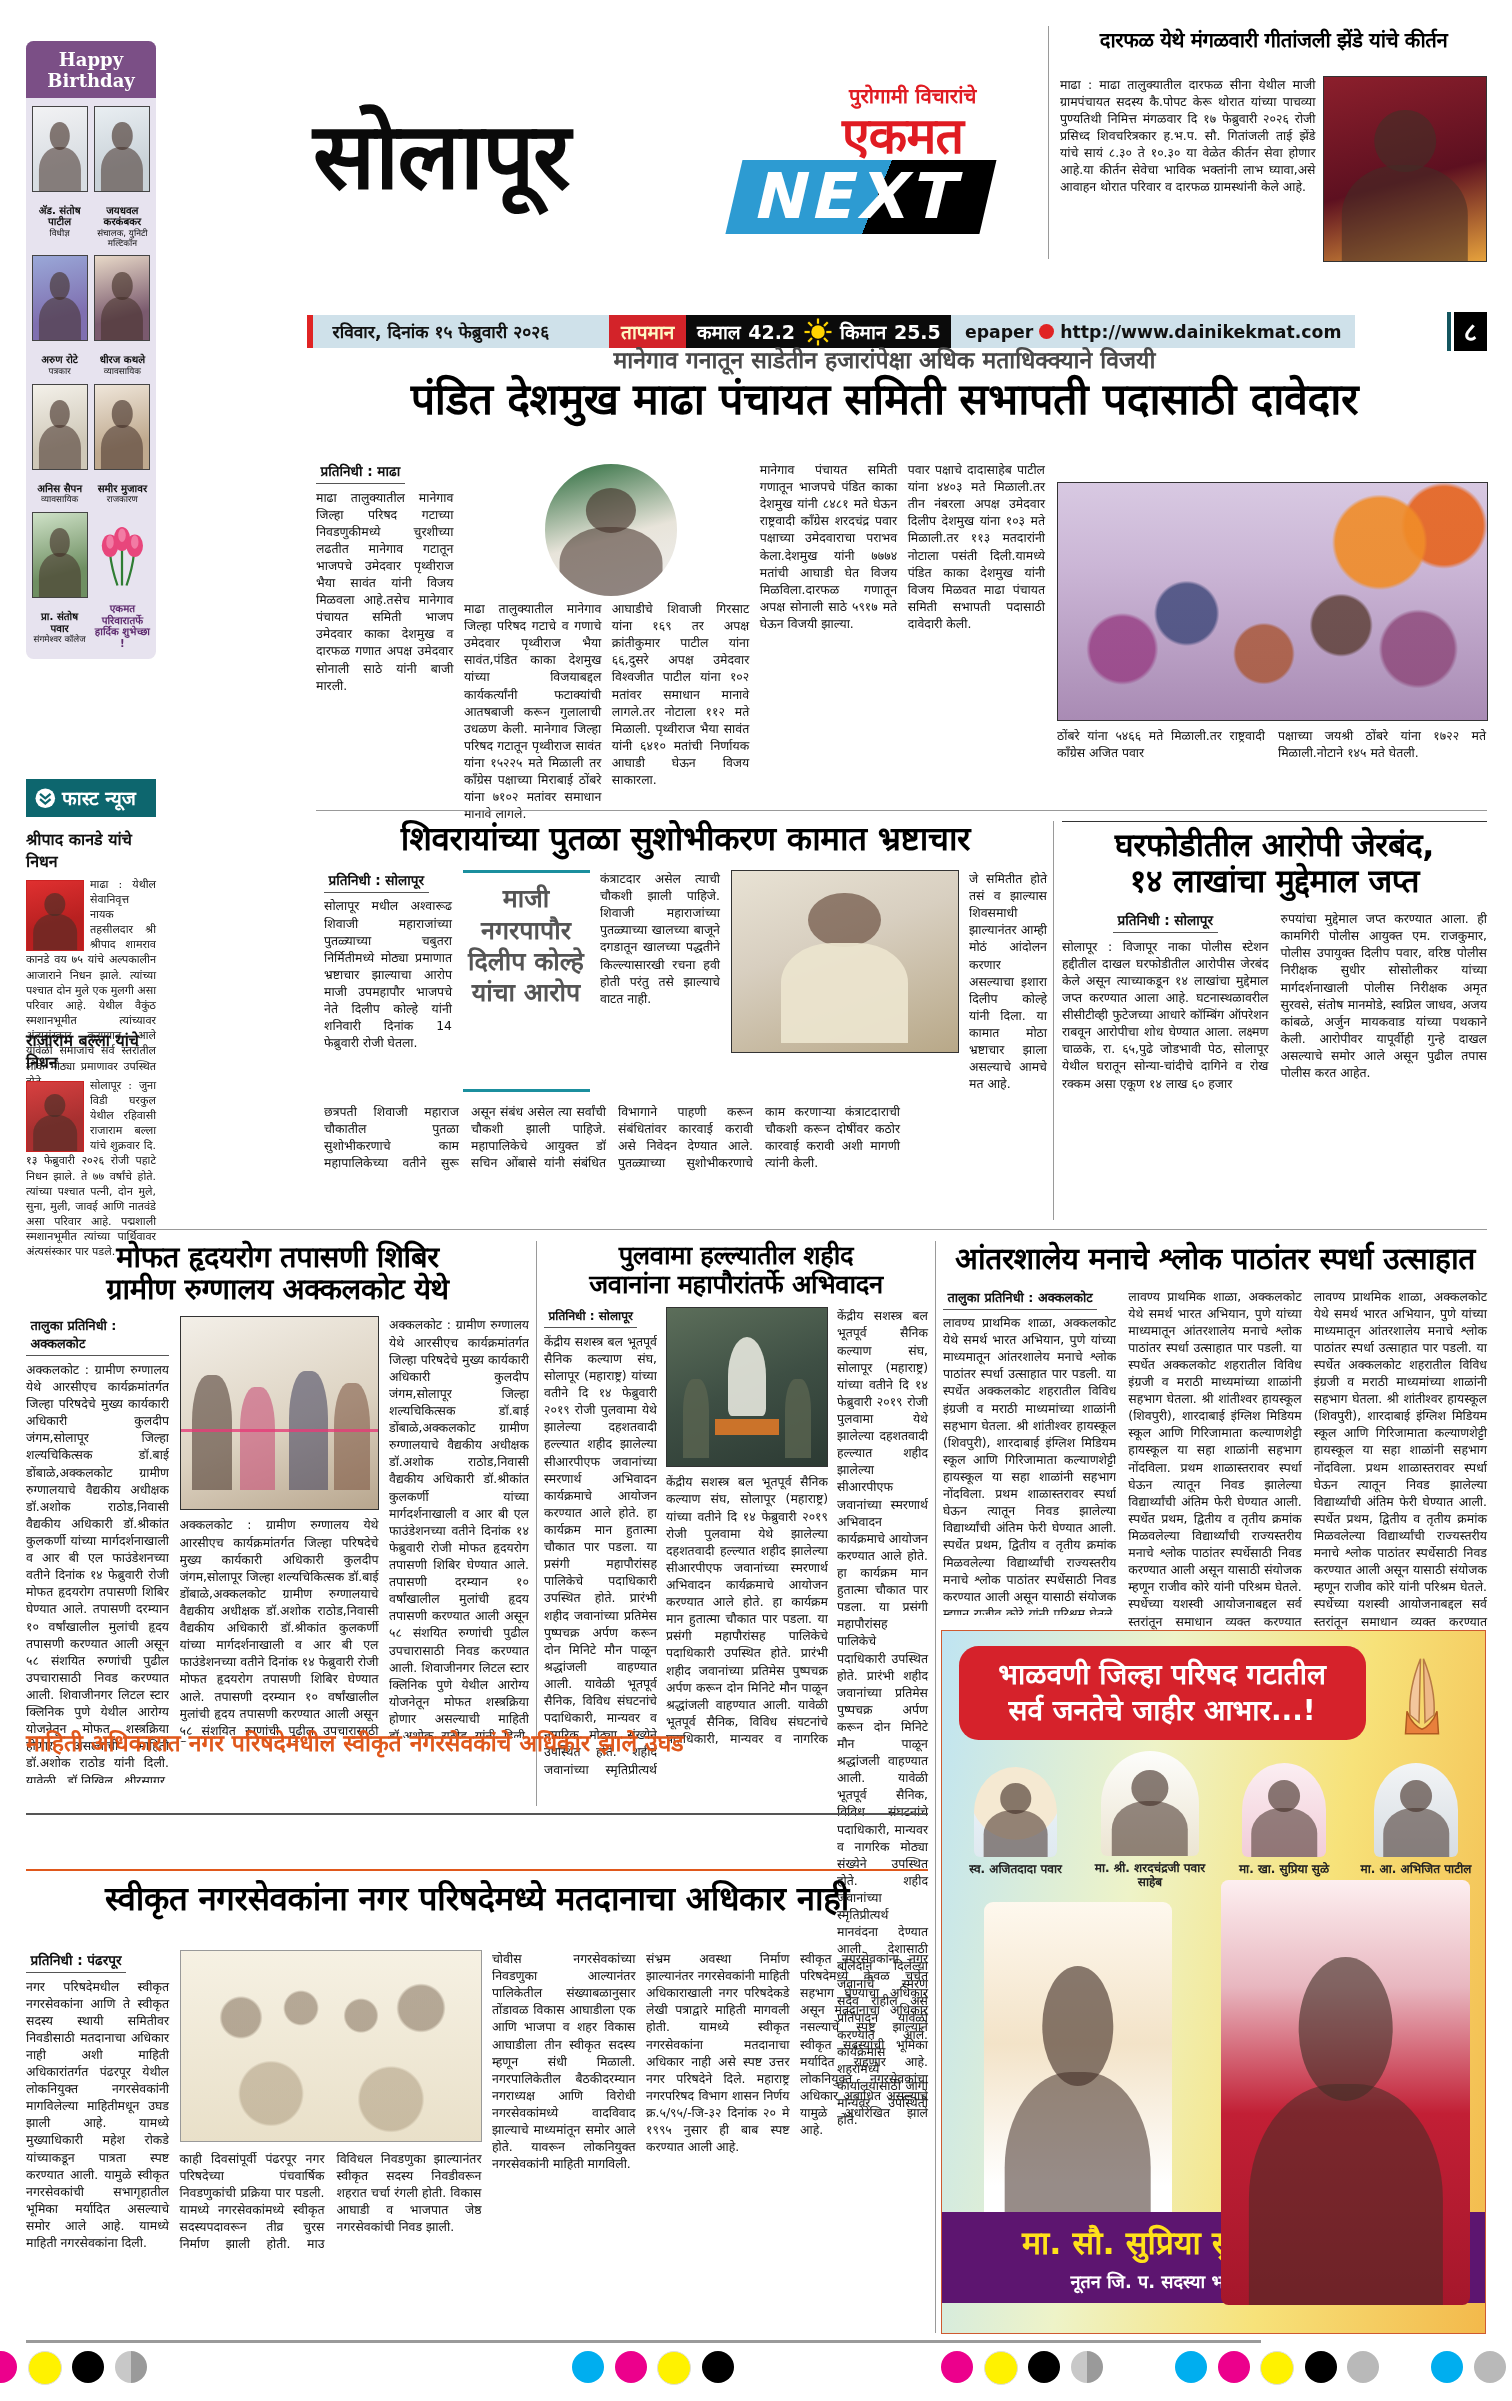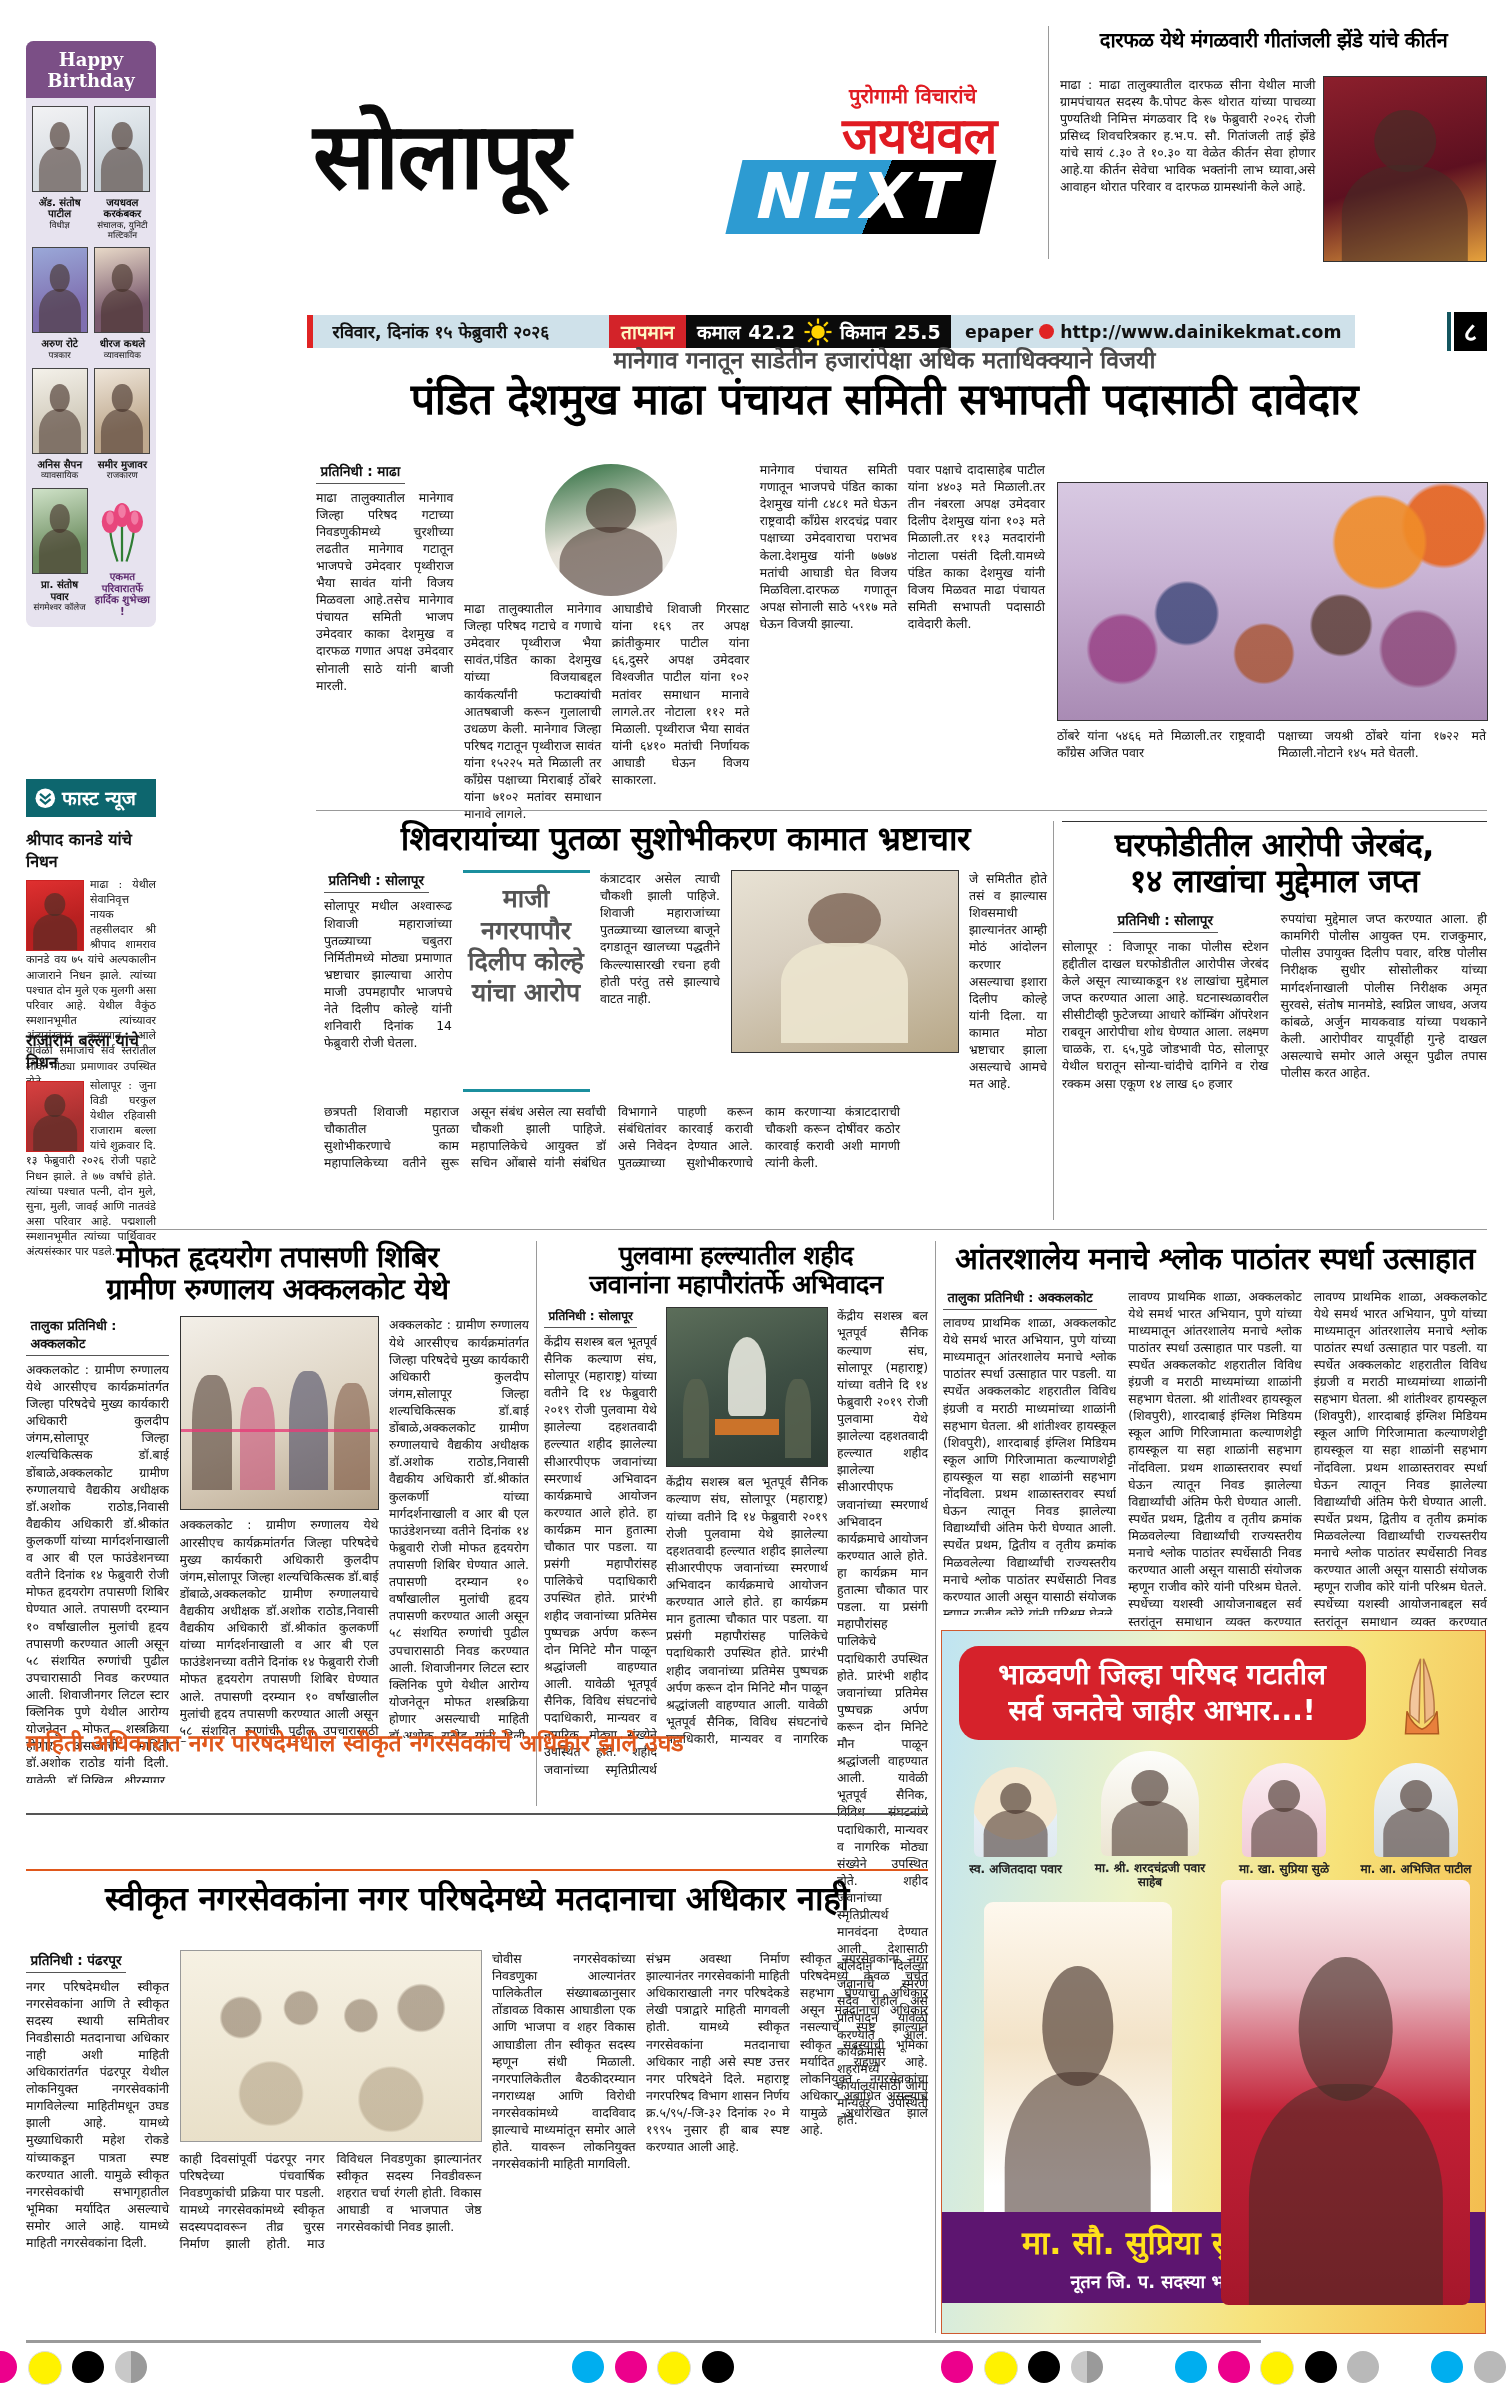--- a/index.html
+++ b/index.html
@@ -43,21 +43,21 @@
   .reddot{width:15px;height:15px;border-radius:50%;background:#e02424;display:inline-block;}
   .pageno{position:absolute;background:#000;color:#fff;font-weight:bold;font-size:25.6px;
       width:33px;height:39px;display:flex;align-items:center;justify-content:center;}
   
   .bday{position:absolute;left:26px;top:41px;width:130px;background:#e7e3ef;border-radius:7.5px;}
   .bday-head{background:#7b4f86;color:#fff;font-family:"DejaVu Serif",serif;font-weight:bold;font-size:18px;
       text-align:center;padding:7.5px 0;border-radius:7.5px 7.5px 0 0;}
   .bday-grid{display:grid;grid-template-columns:1fr 1fr;gap:7.5px 4.5px;padding:7.5px 4.5px 9px 4.5px;}
   .bcell{text-align:center;}
   .bcell .photo{width:54px;height:84px;margin:0 auto;border:0.8px solid #444;}
-  .bname{font-weight:bold;font-size:10.2px;margin-top:5px;line-height:1.15;}
+  .bname{font-weight:bold;font-size:10.2px;margin-top:13px;line-height:1.15;}
   .brole{font-size:8.7px;line-height:1.15;}
   .fast-head{position:absolute;left:26px;width:130px;background:#0d666e;color:#fff;display:flex;align-items:center;gap:6px;
       font-weight:bold;font-size:19px;padding:6px 7.5px;box-sizing:border-box;}
   .obit-h{font-weight:bold;font-size:16px;margin:6px 0 4.5px 0;}
   .obit-photo{float:left;width:56px;height:69px;margin:3px 6px 1.5px 0;border:1.5px solid #c22;}
   
   .adbox{position:absolute;left:941px;top:1630px;width:545px;height:704px;border:1.5px solid #cf5a30;box-sizing:border-box;
      background:linear-gradient(100deg,#bfe4f2 0%,#eef3c8 35%,#f7e27a 65%,#f3b94b 100%);overflow:hidden;}
   .adbanner{position:absolute;left:16.6px;top:15px;width:392px;background:#d6222b;color:#fff;border-radius:19.6px;
      text-align:center;font-weight:bold;font-size:28px;line-height:1.3;padding:10.5px 7.5px;}
@@ -167,21 +167,21 @@
   <div class="abs" style="left:26px;top:1023px;width:130px;">
     <div class="obit-h">राजाराम बल्ला यांचे निधन</div>
     <div class="bod" style="font-size:11px;">
       <div class="obit-photo photo person" style="background:linear-gradient(165deg,#d84040,#a83030 60%);"></div>
       <span>सोलापूर : जुना विडी घरकुल येथील रहिवासी राजाराम बल्ला यांचे शुक्रवार दि. १३ फेब्रुवारी २०२६ रोजी पहाटे निधन झाले. ते ७७ वर्षांचे होते. त्यांच्या पश्चात पत्नी, दोन मुले, सुना, मुली, जावई आणि नातवंडे असा परिवार आहे. पद्मशाली स्मशानभूमीत त्यांच्या पार्थिवावर अंत्यसंस्कार पार पडले.</span>
     </div>
   </div>
 
   <div class="abs" style="left:313px;top:90px;width:422px;font-size:92px;font-weight:bold;color:#0a0a0a;letter-spacing:-1.5px;">सोलापूर</div>
   <div class="abs brandred" style="left:849px;top:81px;font-size:20.3px;">पुरोगामी विचारांचे</div>
-  <div class="abs brandred" style="left:842px;top:100px;font-size:50px;letter-spacing:-0.8px;">जयधवल</div>
+  <div class="abs brandred" style="left:842px;top:100px;font-size:50px;letter-spacing:-0.8px;">एकमत</div>
   <div class="abs" style="left:734px;top:160px;">
     <span class="next-logo">NEXT</span>
   </div>
 
   <div class="vline" style="left:1048px;top:26px;height:233px;"></div>
 
   <div class="abs" style="left:1060px;top:29px;width:427px;">
     <div class="headline" style="font-size:20.3px;border-bottom:none;">दारफळ येथे मंगळवारी गीतांजली झेंडे यांचे कीर्तन</div>
     <div style="display:flex;gap:7.5px;margin-top:24px;">
       <div class="bod" style="flex:1;">माढा : माढा तालुक्यातील दारफळ सीना येथील माजी ग्रामपंचायत सदस्य कै.पोपट केरू थोरात यांच्या पाचव्या पुण्यतिथी निमित्त मंगळवार दि १७ फेब्रुवारी २०२६ रोजी प्रसिध्द शिवचरित्रकार ह.भ.प. सौ. गितांजली ताई झेंडे यांचे सायं ८.३० ते १०.३० या वेळेत कीर्तन सेवा होणार आहे.या कीर्तन सेवेचा भाविक भक्तांनी लाभ घ्यावा,असे आवाहन थोरात परिवार व दारफळ ग्रामस्थांनी केले आहे.</div>

